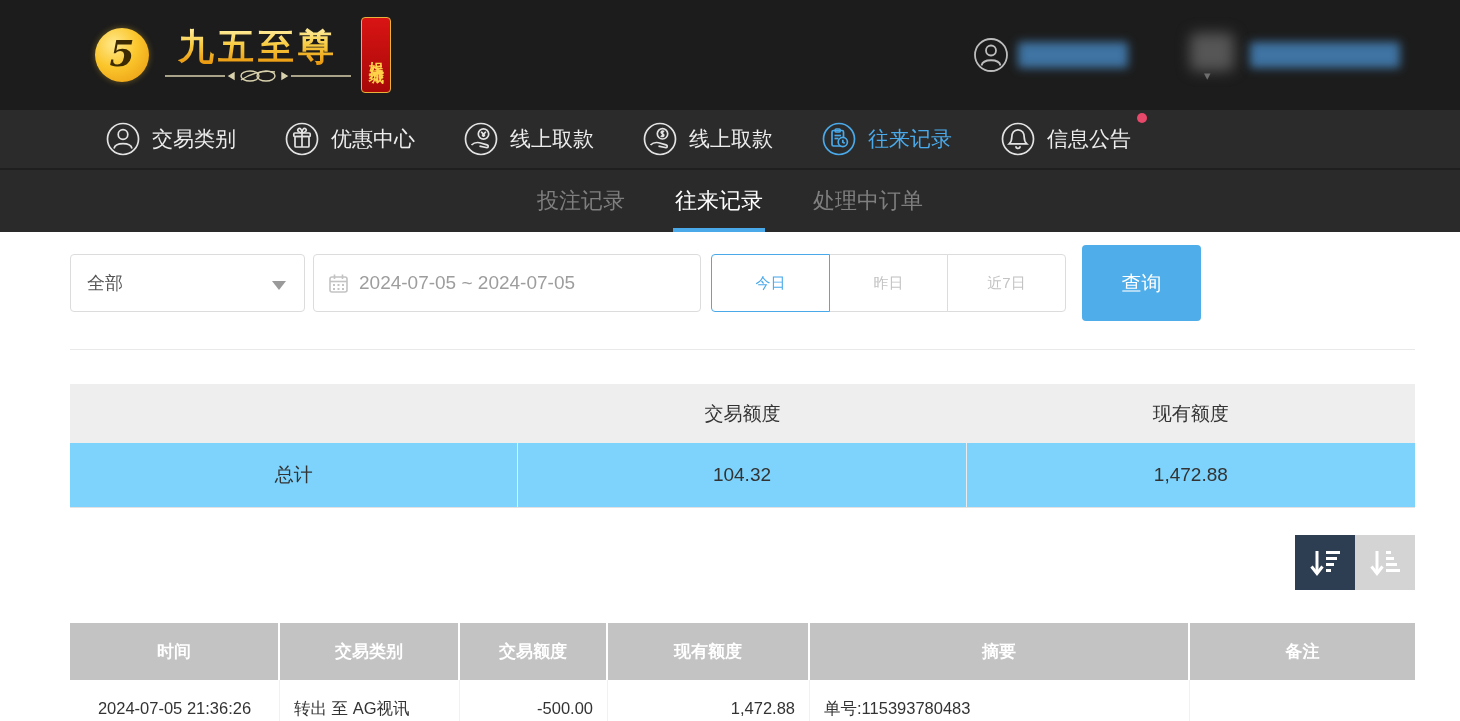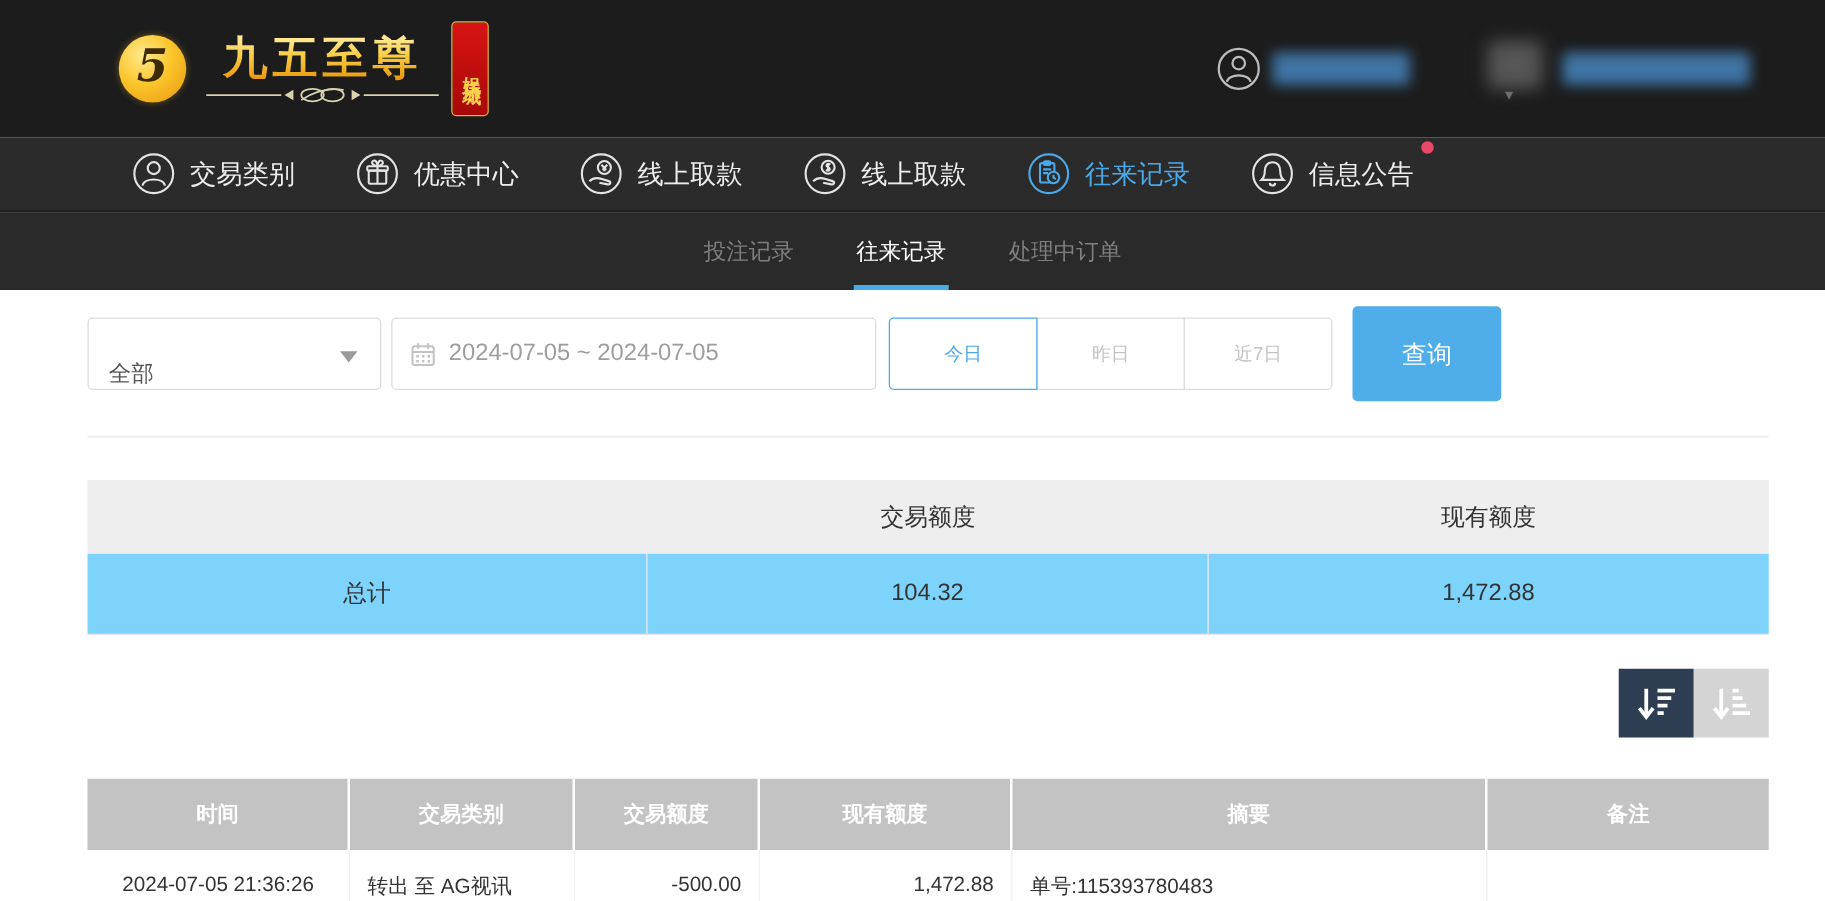--- a/index.html
+++ b/index.html
@@ -38,30 +38,30 @@
   
   .nav-bar { height:60px; background:#2b2b2b; border-bottom:2px solid #1f1f1f;
     display:flex; align-items:center; padding-left:105px; gap:48px; }
   .nav-item { display:flex; align-items:center; gap:11px; color:#ededed; font-size:21px; cursor:pointer; position:relative; }
   .nav-item.active { color:#4aa9e9; }
   .nav-item svg { display:block; }
   .noti-dot { position:absolute; right:-16px; top:-8px; width:10px; height:10px; border-radius:50%; background:#e8486a; }
 
   
   .tab-bar { height:62px; background:#2a2a2a; display:flex; justify-content:center; gap:46px; }
-  .tab { font-size:18px; color:#7f7f7f; display:flex; align-items:center; position:relative; cursor:pointer; padding:0 2px; }
+  .tab { font-size:22px; color:#7f7f7f; display:flex; align-items:center; position:relative; cursor:pointer; padding:0 2px; }
   .tab.active { color:#ffffff; }
   .tab.active::after { content:""; position:absolute; left:0; right:0; bottom:0; height:4px; background:#4aa9e9; }
 
   
   .content { padding:13px 45px 0 70px; }
 
   .filter-row { display:flex; align-items:center; }
   .select-box { width:235px; height:58px; border:1px solid #dcdcdc; border-radius:4px;
-    display:flex; align-items:flex-end; padding:0 16px; font-size:18px; color:#555; cursor:pointer; position:relative; }
+    display:flex; align-items:center; padding:0 16px; font-size:18px; color:#555; cursor:pointer; position:relative; }
   .select-caret { position:absolute; right:18px; top:26px; width:0; height:0;
     border-left:7px solid transparent; border-right:7px solid transparent; border-top:9px solid #9a9a9a; }
   .date-box { width:388px; height:58px; border:1px solid #dcdcdc; border-radius:4px; margin-left:8px;
     display:flex; align-items:center; padding:0 14px; gap:10px; font-size:19px; color:#9d9d9d; cursor:text; }
   .btn-group { display:flex; margin-left:10px; }
   .quick-btn { width:119px; height:58px; border:1px solid #dcdcdc; background:#fff; font-size:15px;
     color:#c3c3c3; display:flex; align-items:center; justify-content:center; cursor:pointer; margin-left:-1px; }
   .quick-btn:first-child { border-radius:4px 0 0 4px; margin-left:0; }
   .quick-btn:last-child { border-radius:0 4px 4px 0; }
   .quick-btn.active { color:#4aa9e9; border-color:#4aa9e9; z-index:2; }

